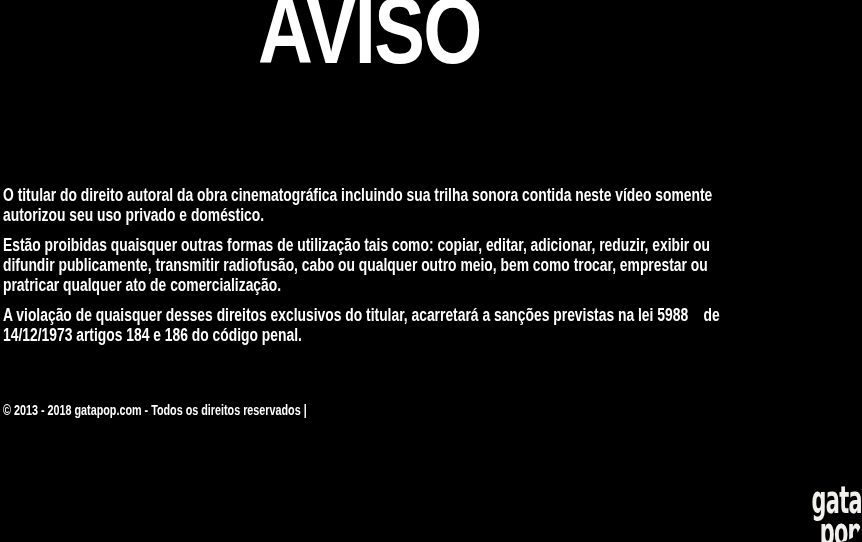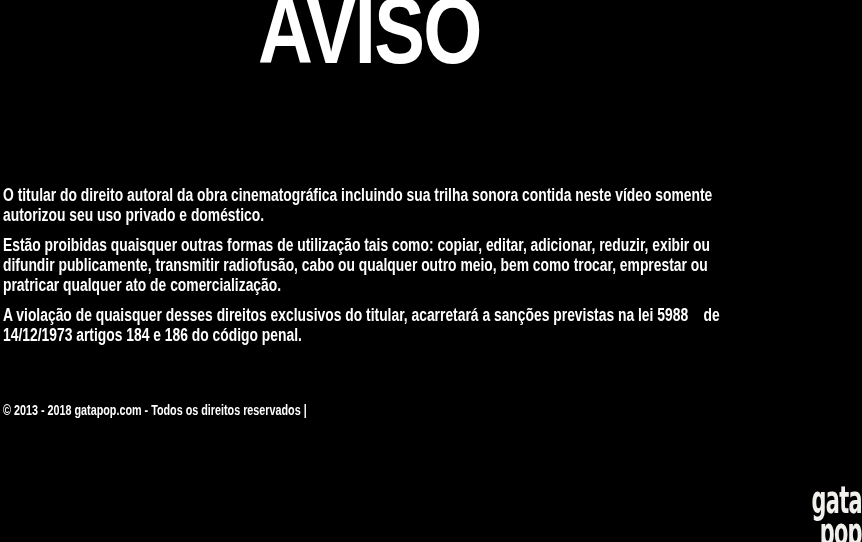--- a/index.html
+++ b/index.html
@@ -11,20 +11,21 @@
     overflow: hidden;
   }
   .screen {
     position: relative;
     width: 862px;
     height: 542px;
     background: #000000;
     color: #ffffff;
     font-family: "Liberation Sans", sans-serif;
     overflow: hidden;
+    border-radius: 23px;
   }
   
   .title {
     position: absolute;
     left: 258px;
     top: -17px;
     margin: 0;
     font-size: 95px;
     line-height: 95px;
     font-weight: bold;

